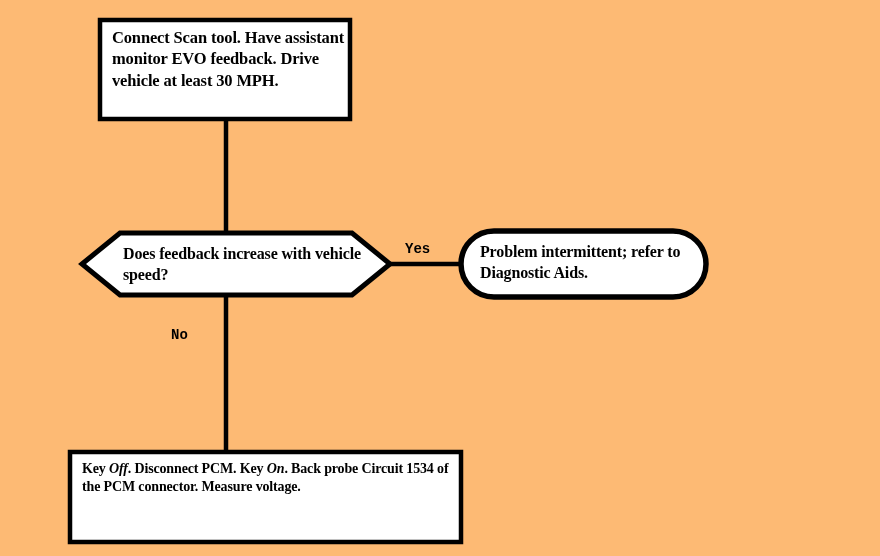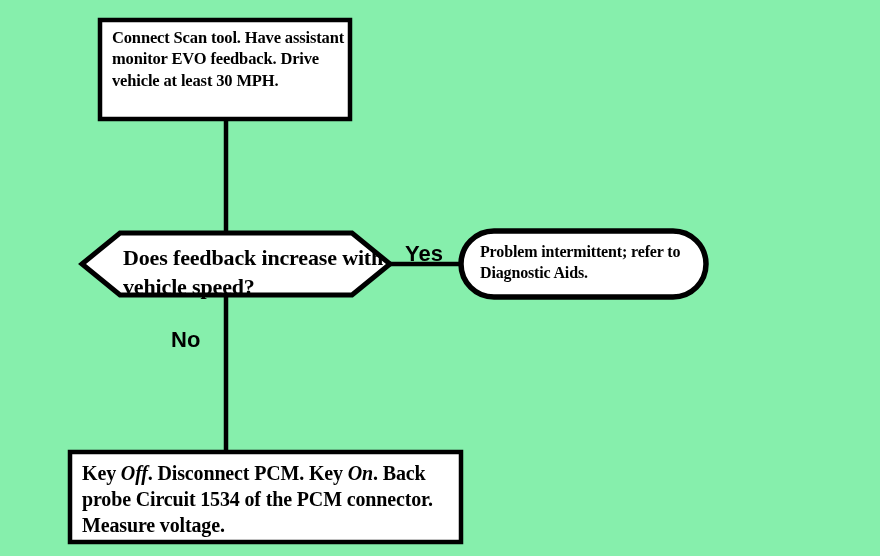--- a/index.html
+++ b/index.html
@@ -8,21 +8,21 @@
     padding: 0;
     background: #ffffff;
   }
   body {
     font-family: "Liberation Serif", "DejaVu Serif", serif;
   }
   #canvas {
     position: relative;
     width: 880px;
     height: 556px;
-    background: #86efac;
+    background: #fdba74;
     overflow: hidden;
   }
   svg.flow-svg {
     position: absolute;
     left: 0;
     top: 0;
     width: 880px;
     height: 556px;
   }
   .node-text {
@@ -39,41 +39,41 @@
     left: 112px;
     top: 27px;
     width: 246px;
     font-size: 16.5px;
   }
   
   #text-decision {
     left: 123px;
     top: 244px;
     width: 262px;
-    font-size: 22px;
+    font-size: 16px;
   }
   
   #text-terminator {
     left: 480px;
     top: 242px;
     width: 232px;
     font-size: 16px;
   }
   
   #text-bottom {
     left: 82px;
     top: 460px;
     width: 376px;
-    font-size: 20px;
+    font-size: 14px;
   }
   .edge-label {
     position: absolute;
-    font-family: Liberation Sans, sans-serif;
+    font-family: Liberation Mono, monospace;
     font-weight: bold;
-    font-size: 22px;
+    font-size: 14px;
     color: #000000;
   }
   #label-yes {
     left: 405px;
     top: 241px;
   }
   #label-no {
     left: 171px;
     top: 327px;
   }

